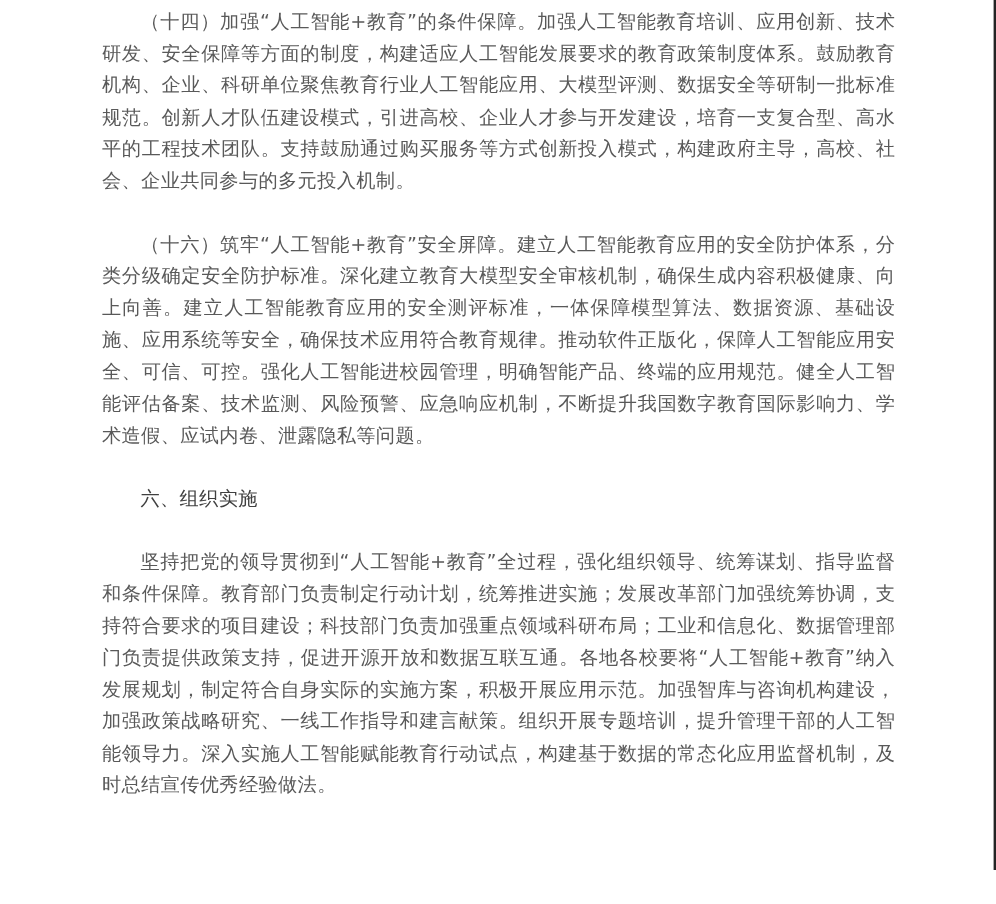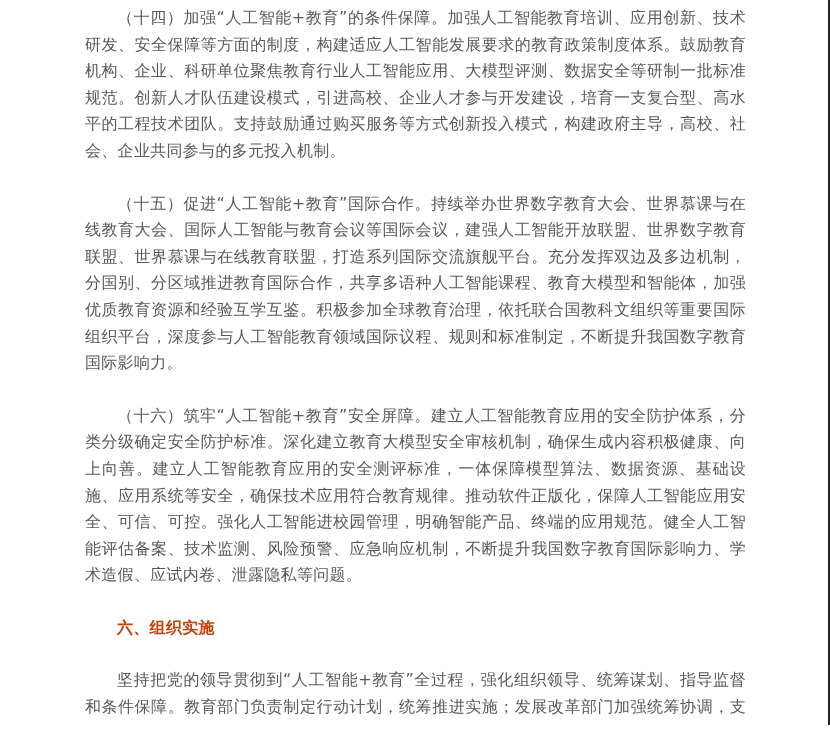--- a/index.html
+++ b/index.html
@@ -29,38 +29,37 @@
     text-align: justify;
     text-indent: 2em;
     letter-spacing: 0.3px;
     word-break: break-all;
   }
   .heading {
     margin: 0 0 26px 0;
     font-size: 16px;
     line-height: 26.6px;
     text-indent: 2em;
-    font-weight: bold;
-    color: #c2410c;
+    font-weight: normal;
+    color: #404040;
     letter-spacing: 0.3px;
   }
   .right-edge {
     position: absolute;
     top: 0;
     right: 0;
     width: 2px;
     height: 753px;
     background: #242424;
   }
 </style>
 </head>
 <body>
 
 <div class="page">
   <div class="doc" id="doc-body">
       <p class="para">（十四）加强“人工智能+教育”的条件保障。加强人工智能教育培训、应用创新、技术研发、安全保障等方面的制度，构建适应人工智能发展要求的教育政策制度体系。鼓励教育机构、企业、科研单位聚焦教育行业人工智能应用、大模型评测、数据安全等研制一批标准规范。创新人才队伍建设模式，引进高校、企业人才参与开发建设，培育一支复合型、高水平的工程技术团队。支持鼓励通过购买服务等方式创新投入模式，构建政府主导，高校、社会、企业共同参与的多元投入机制。</p>
-      <p class="para">（十五）促进“人工智能+教育”国际合作。持续举办世界数字教育大会、世界慕课与在线教育大会、国际人工智能与教育会议等国际会议，建强人工智能开放联盟、世界数字教育联盟、世界慕课与在线教育联盟，打造系列国际交流旗舰平台。充分发挥双边及多边机制，分国别、分区域推进教育国际合作，共享多语种人工智能课程、教育大模型和智能体，加强优质教育资源和经验互学互鉴。积极参加全球教育治理，依托联合国教科文组织等重要国际组织平台，深度参与人工智能教育领域国际议程、规则和标准制定，不断提升我国数字教育国际影响力。</p>
       <p class="para">（十六）筑牢“人工智能+教育”安全屏障。建立人工智能教育应用的安全防护体系，分类分级确定安全防护标准。深化建立教育大模型安全审核机制，确保生成内容积极健康、向上向善。建立人工智能教育应用的安全测评标准，一体保障模型算法、数据资源、基础设施、应用系统等安全，确保技术应用符合教育规律。推动软件正版化，保障人工智能应用安全、可信、可控。强化人工智能进校园管理，明确智能产品、终端的应用规范。健全人工智能评估备案、技术监测、风险预警、应急响应机制，不断提升我国数字教育国际影响力、学术造假、应试内卷、泄露隐私等问题。</p>
       <h3 class="heading">六、组织实施</h3>
       <p class="para">坚持把党的领导贯彻到“人工智能+教育”全过程，强化组织领导、统筹谋划、指导监督和条件保障。教育部门负责制定行动计划，统筹推进实施；发展改革部门加强统筹协调，支持符合要求的项目建设；科技部门负责加强重点领域科研布局；工业和信息化、数据管理部门负责提供政策支持，促进开源开放和数据互联互通。各地各校要将“人工智能+教育”纳入发展规划，制定符合自身实际的实施方案，积极开展应用示范。加强智库与咨询机构建设，加强政策战略研究、一线工作指导和建言献策。组织开展专题培训，提升管理干部的人工智能领导力。深入实施人工智能赋能教育行动试点，构建基于数据的常态化应用监督机制，及时总结宣传优秀经验做法。</p>
     </div>
   <div class="right-edge"></div>
 </div>
 
 </body></html>

